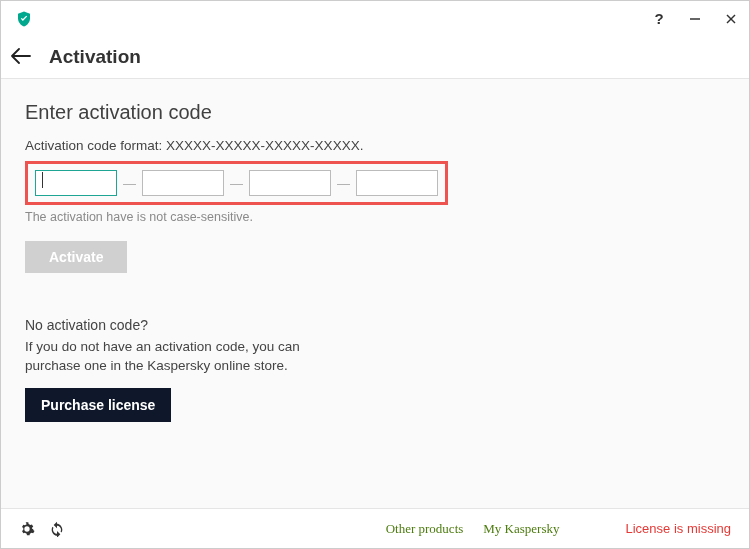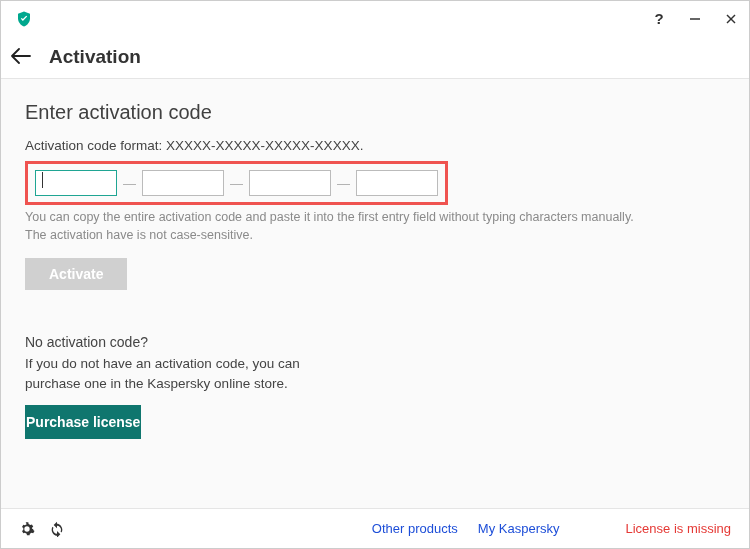--- a/index.html
+++ b/index.html
@@ -147,24 +147,24 @@
       margin-bottom: 4px;
     }
     .no-code-txt {
       font-size: 13.5px;
       color: #444;
       line-height: 1.45;
       max-width: 310px;
       margin-bottom: 12px;
     }
     .btn-purchase {
-      background: #0f766e;
+      background: #0f172a;
       color: #fff;
       border: none;
-      padding: 9px 1px;
+      padding: 9px 16px;
       font-size: 14px;
       font-weight: 600;
       cursor: pointer;
     }
     .footer {
       position: absolute;
       bottom: 0;
       left: 0;
       right: 0;
       height: 40px;
@@ -184,21 +184,21 @@
       height: 16px;
       color: #333;
       cursor: pointer;
     }
     .footer-links {
       margin-left: auto;
       display: flex;
       gap: 20px;
       font-size: 13px;
     }
-    .link-green { color: #1d4ed8; cursor: pointer; }
+    .link-green { color: #4d7c0f; cursor: pointer; font-family: Liberation Serif, serif; }
     .link-red { color: #e53935; cursor: pointer; margin-left: 46px; }
   </style>
 </head>
 <body>
 
 <div class="window-border">
 
   <div class="titlebar">
     <span class="titlebar-icon">
       <svg viewBox="0 0 24 24" width="18" height="18">
@@ -243,21 +243,20 @@
           <div class="code-input"></div>
           <span class="sep">—</span>
           <div class="code-input"></div>
           <span class="sep">—</span>
           <div class="code-input"></div>
         </div>
       </div>
     </div>
 
     <div class="hint">
-      <div>You can copy the entire activation code and paste it into the first entry field without typing characters manually.</div>
       <div>The activation have is not case-sensitive.</div>
     </div>
 
     <button class="btn-activate">Activate</button>
 
     <div class="gap"></div>
 
     <div class="no-code-q">No activation code?</div>
     <div class="no-code-txt">If you do not have an activation code, you can purchase one in the Kaspersky online store.</div>
     <button class="btn-purchase">Purchase license</button>

